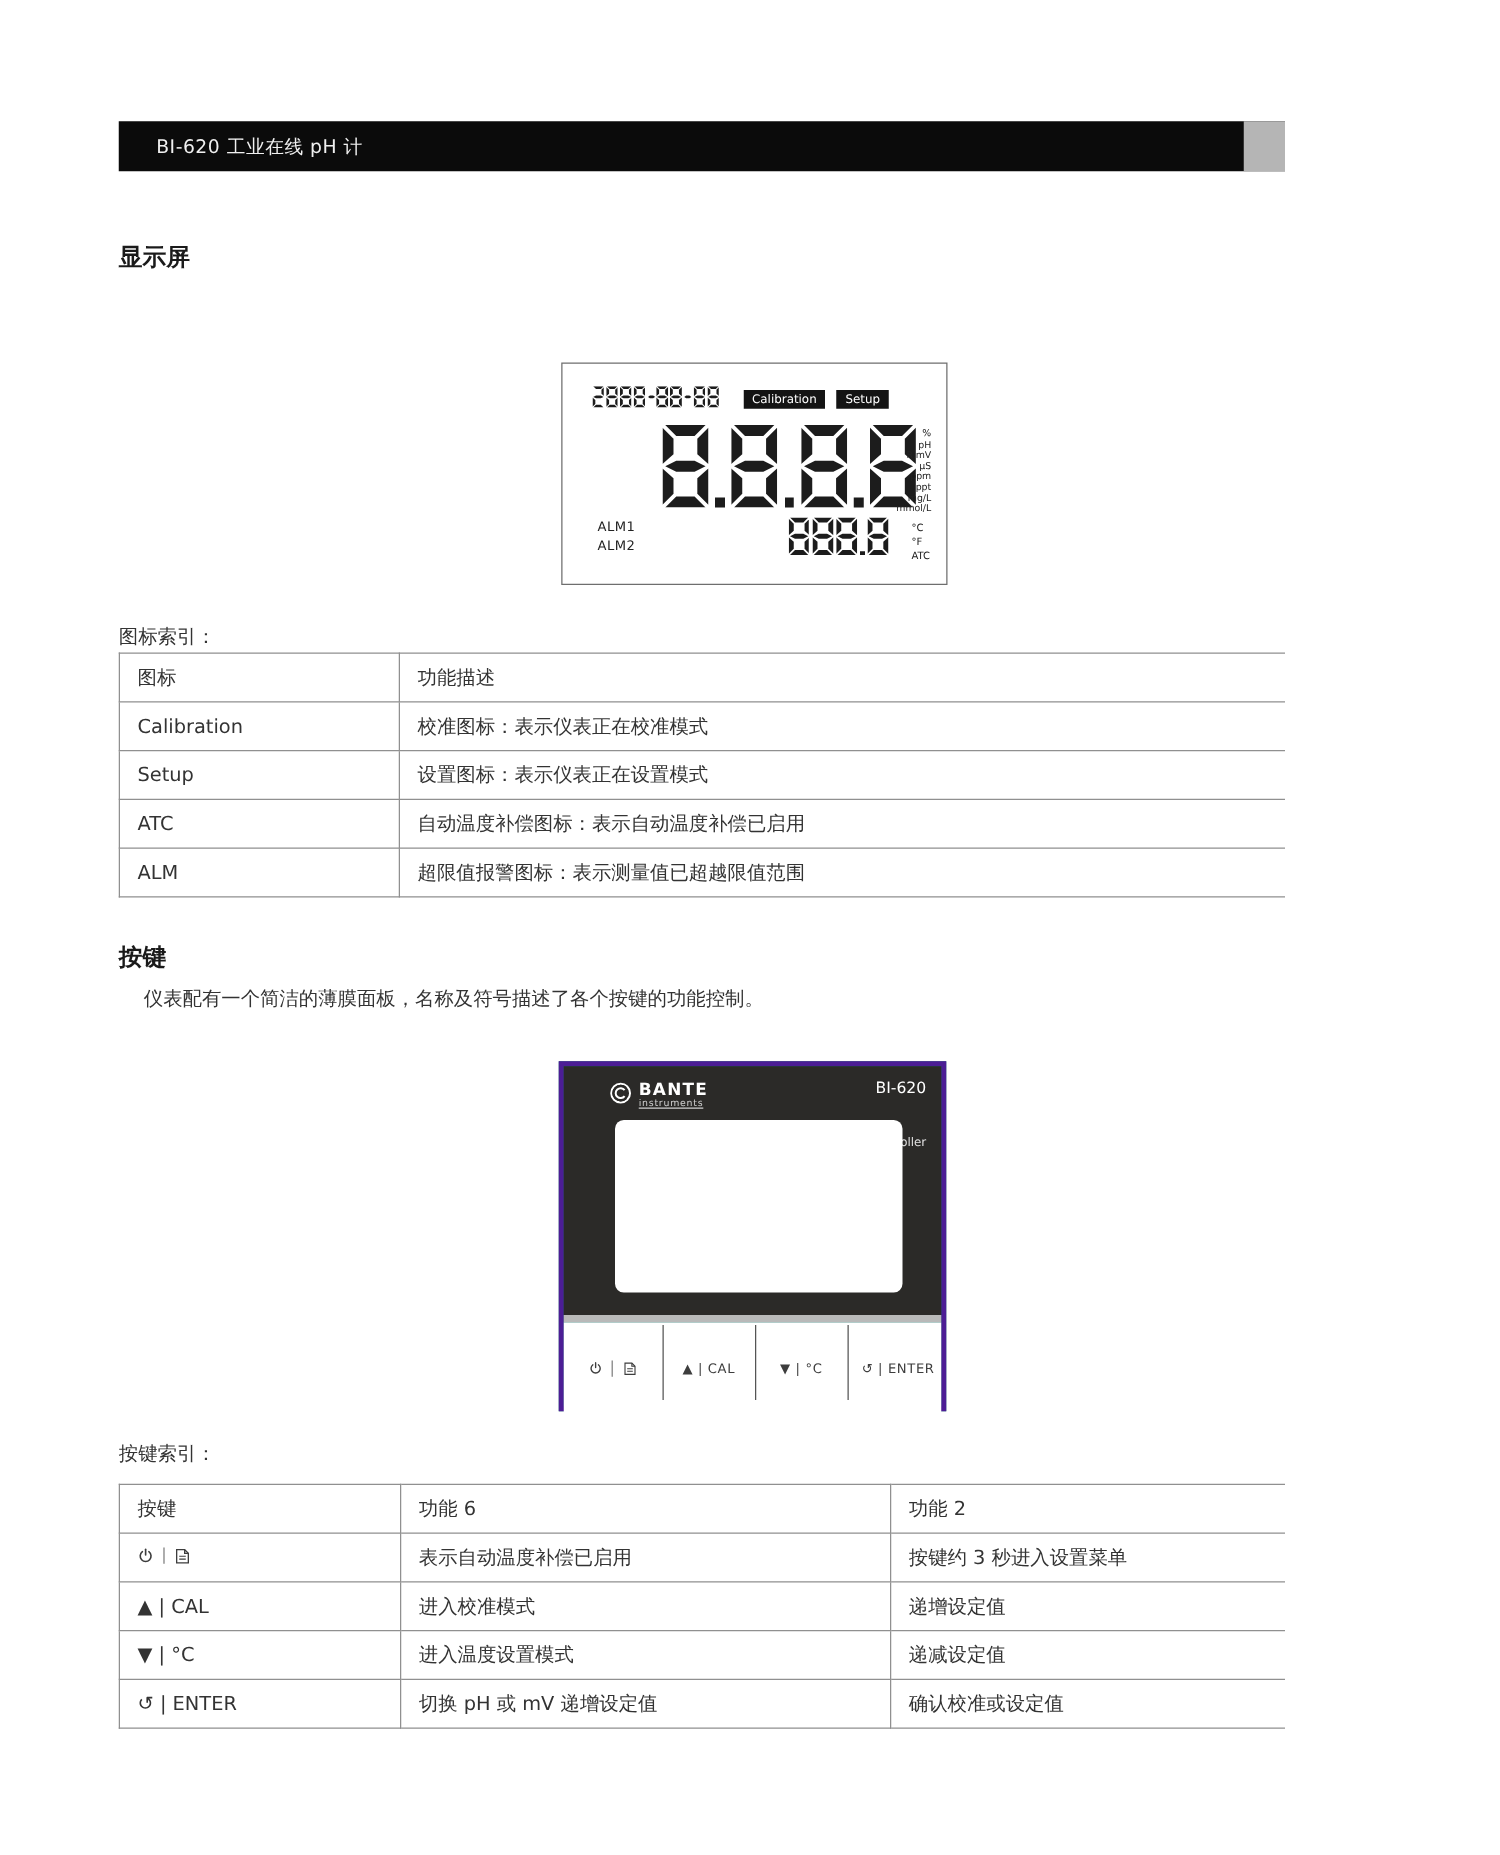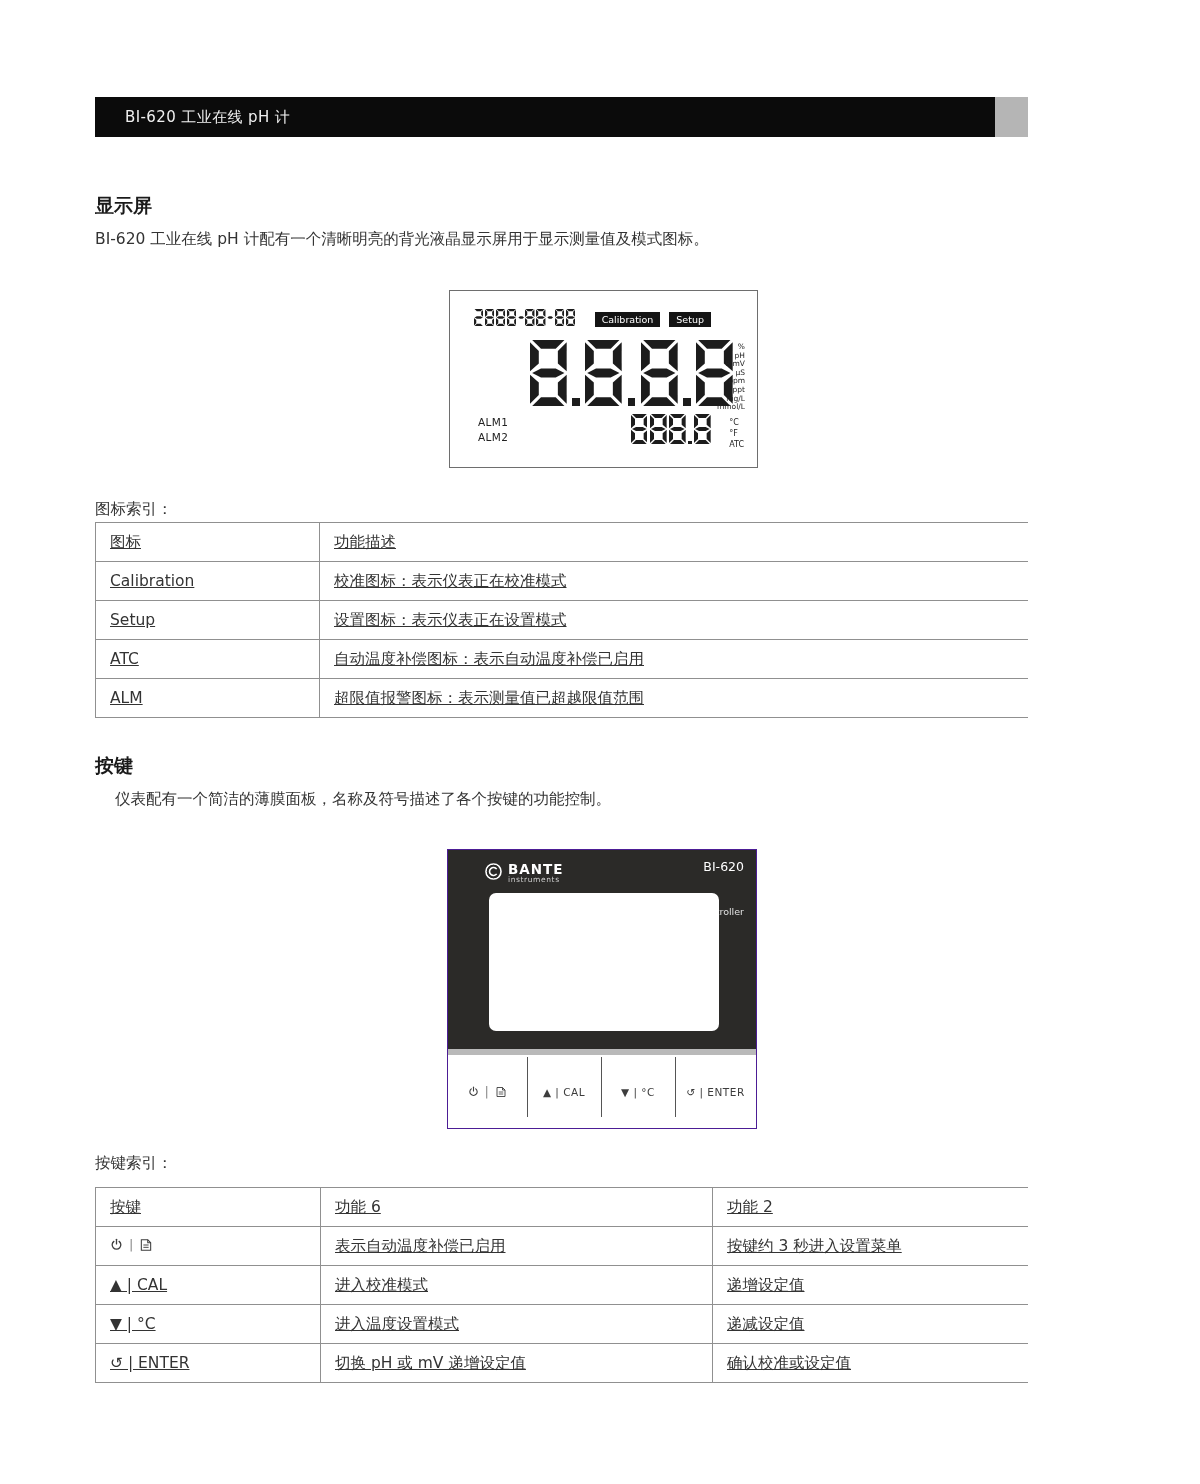--- a/index.html
+++ b/index.html
@@ -23,34 +23,34 @@
   .lcd-badges{position:absolute;right:46px;top:21px;display:flex;gap:9px;}
   .badge{background:#141414;color:#fff;font-size:9.5px;padding:2px 7px;line-height:11px;}
   .lcd-main{position:absolute;left:80px;top:49px;}
   .lcd-units{position:absolute;right:12px;top:52px;font-size:7.5px;line-height:8.6px;text-align:right;color:#222;}
   .lcd-alarms{position:absolute;left:28px;top:124px;font-size:10.5px;line-height:15px;color:#222;letter-spacing:.4px;}
   .lcd-temp{position:absolute;right:46px;top:123px;}
   .lcd-temp-units{position:absolute;right:13px;top:126px;font-size:8px;line-height:11px;color:#222;}
 
   
   table.idx{position:absolute;left:95px;width:1010px;border-collapse:collapse;table-layout:fixed;
-        font-size:15.5px;color:#333;text-decoration:underline;}
+        font-size:15.5px;color:#333;}
   table.idx td{border:1px solid #909090;height:38px;padding:0 8px 0 14px;vertical-align:middle;background:#fff;}
   #icon-table{top:522px;}
   #key-table{top:1187px;}
   .keycell-ic{display:inline-flex;align-items:center;gap:6px;}
   .ksep{color:#8a8a8a;font-size:13px;}
 
   
   .keypad{position:absolute;left:447px;top:849px;width:310px;height:280px;box-sizing:border-box;
-        border:1px solid #4c1d95;background:#0f766e;}
+        border:4px solid #4c1d95;background:#0f766e;}
   .keypad-top{position:absolute;left:0;top:0;width:100%;height:199px;background:#2b2a28;}
   .brand{position:absolute;left:36px;top:12px;display:flex;align-items:center;gap:5px;}
   .brand-text .bname{color:#fff;font-size:13.5px;font-weight:bold;letter-spacing:1px;line-height:13px;}
-  .brand-text .bsub{color:#cfcfcf;font-size:7.5px;letter-spacing:.6px;line-height:8px;}
+  .brand-text .bsub{color:#cfcfcf;font-size:7.5px;letter-spacing:.6px;line-height:8px;text-decoration:underline;}
   .model{position:absolute;right:12px;top:10px;text-align:right;}
   .model .mname{color:#fff;font-size:12.5px;font-weight:normal;line-height:14px;}
   .model .msub{color:#e0e0e0;font-size:9.5px;line-height:12px;margin-top:32px;}
   .lcd-window{position:absolute;left:41px;top:43px;width:230px;height:138px;background:#fff;border-radius:7px;}
   .keypad-strip{position:absolute;left:0;top:199px;width:100%;height:6px;background:#b9b9b9;}
   .keypad-keys{position:absolute;left:0;top:205px;width:100%;height:73px;background:#fff;}
   .kdiv{position:absolute;top:2px;height:60px;width:1px;background:#555;}
   .kcell{position:absolute;top:0;height:100%;display:flex;align-items:center;justify-content:center;
         gap:5px;font-size:10.5px;color:#3d3d3d;letter-spacing:.5px;}
 </style>
@@ -60,21 +60,20 @@
 <div class="page">
 
   <div class="hdr">
     <span class="hdr-title">BI-620 工业在线 pH 计</span>
     <div class="hdr-pagebox">
       <span>2</span>
     </div>
   </div>
 
   <div class="h2" style="top:193px;">显示屏</div>
-  <div class="para" style="top:229px;">BI-620 工业在线 pH 计配有一个清晰明亮的背光液晶显示屏用于显示测量值及模式图标。</div>
 
   <div class="lcd">
     <span class="lcd-date"><span style="display: inline-flex; align-items: flex-end; gap: 1.445px;">
           <svg viewBox="0 0 100 180" height="17" width="9.444444444444445">
             <polygon points="6,0 94,0 70,24 30,24" fill="#1c1c1c"></polygon>
             <polygon points="100,6 100,85 76,64 76,30" fill="#1c1c1c"></polygon>
             <polygon points="6,90 30,78 70,78 94,90 70,102 30,102" fill="#1c1c1c"></polygon>
             <polygon points="0,95 24,116 24,150 0,174" fill="#1c1c1c"></polygon>
             <polygon points="6,180 94,180 70,156 30,156" fill="#1c1c1c"></polygon>
           </svg>

